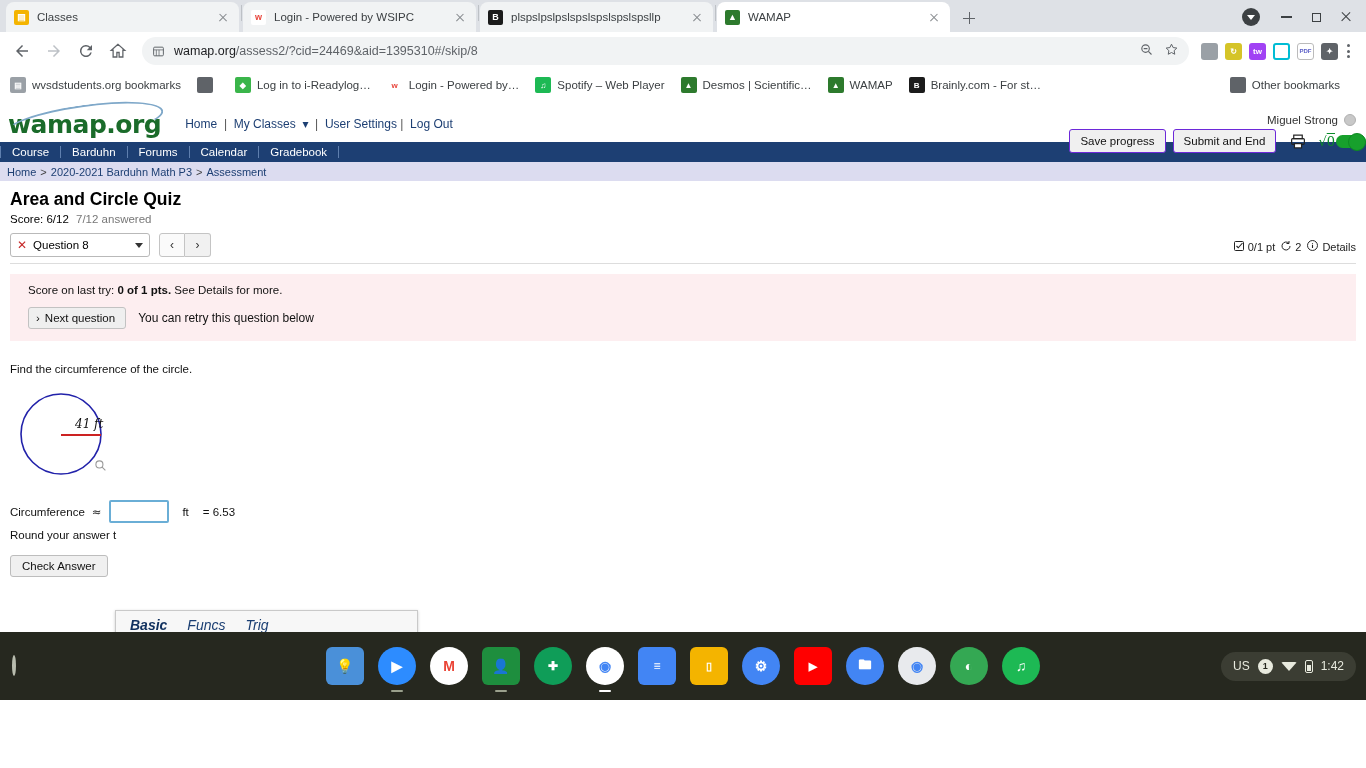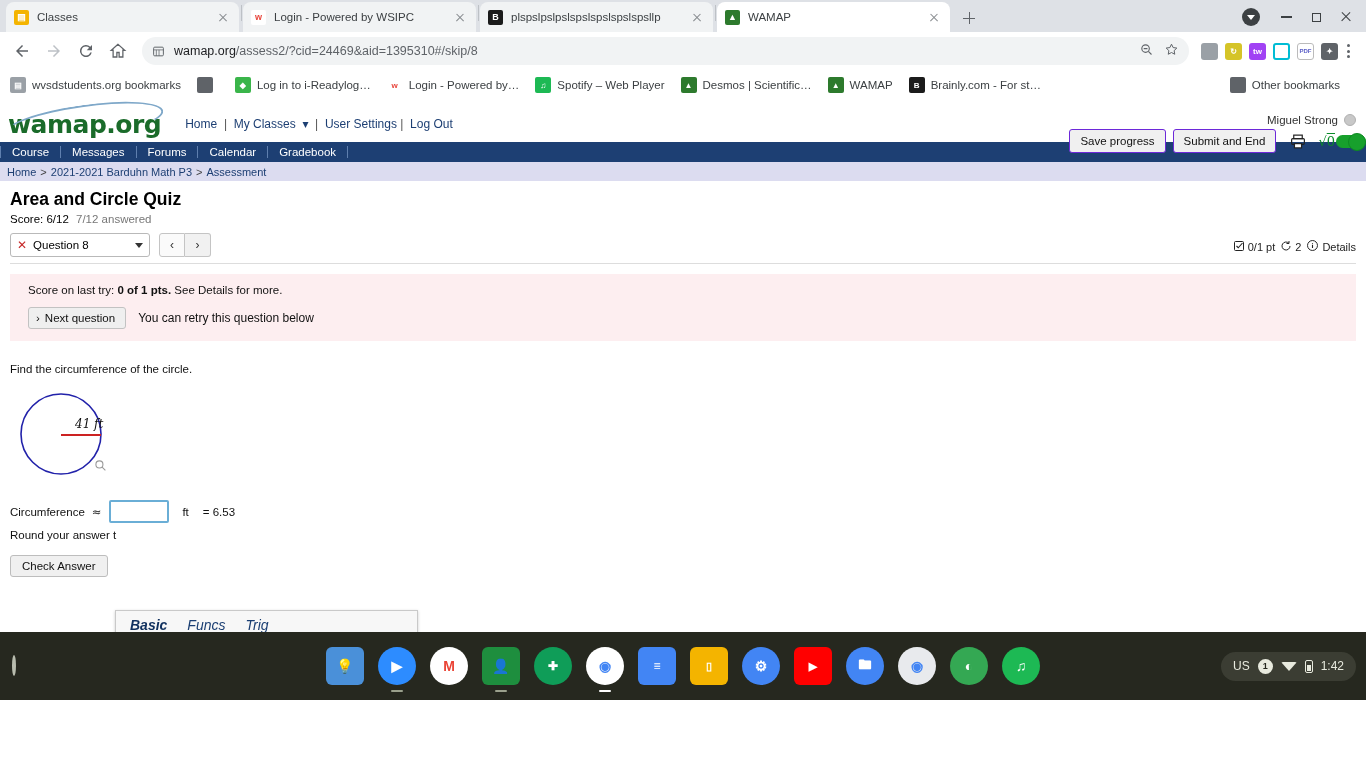--- a/index.html
+++ b/index.html
@@ -398,30 +398,30 @@
       <a>Log Out</a>
     </span>
     <span class="hdr-user">
       <span>Miguel Strong</span>
       <span class="avatar-dot"></span>
     </span>
   </div>
 
   <div class="navbar">
     <span class="navitem">Course</span>
-    <span class="navitem">Messages</span>
+    <span class="navitem">Barduhn</span>
     <span class="navitem">Forums</span>
     <span class="navitem">Calendar</span>
     <span class="navitem">Gradebook</span>
   </div>
 
   <div class="breadcrumb">
     <a>Home</a>
     <span class="crumbsep">&gt;</span>
-    <a>2021-2021 Barduhn Math P3</a>
+    <a>2020-2021 Barduhn Math P3</a>
     <span class="crumbsep">&gt;</span>
     <span>Assessment</span>
   </div>
 
   <div class="content">
 
     <div class="quiz-title">Area and Circle Quiz</div>
     <div class="score-line">
       <span>Score: 6/12</span>
       <span class="answered">7/12 answered</span>

